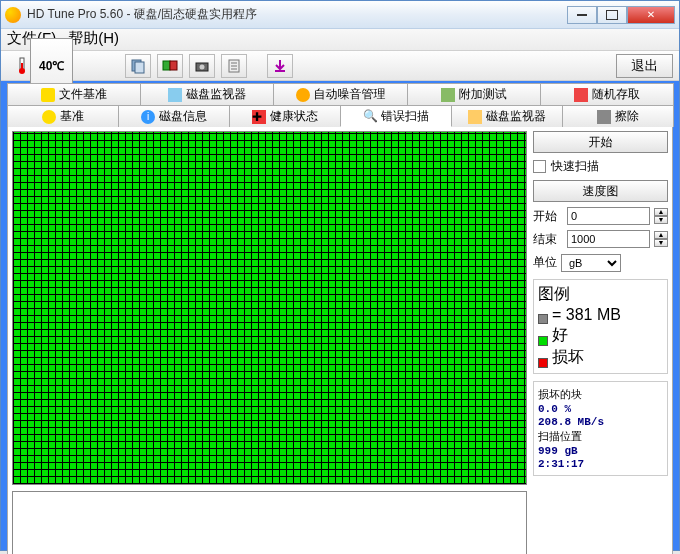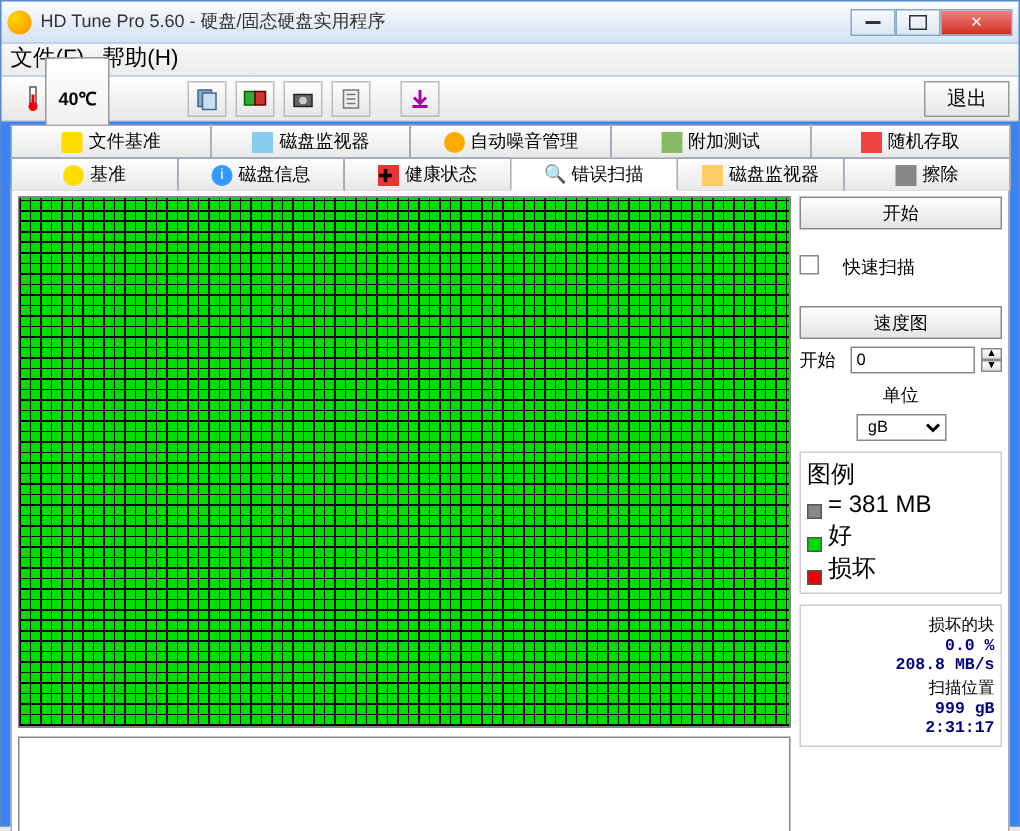--- a/index.html
+++ b/index.html
@@ -28,34 +28,34 @@
 .tab { flex: 1; height: 22px; border: 1px solid #aaa; border-bottom: none; background: linear-gradient(#fefefe,#e8e8e8); display: flex; align-items: center; justify-content: center; gap: 4px; font-size: 12px; cursor: pointer; margin-right: -1px; }
 .tab.active { background: #fff; border-bottom: 1px solid #fff; position: relative; z-index: 2; }
 .tab-icon { width: 14px; height: 14px; display: inline-block; }
 .tab-content { border: 1px solid #aaa; background: #fff; height: 440px; display: flex; padding: 4px; gap: 6px; margin-top: -1px; }
 .left-pane { flex: 1; display: flex; flex-direction: column; }
 .scan-grid { flex: 1; background: #000; position: relative; overflow: hidden; border: 1px solid #888; }
 .grid-green { position: absolute; inset: 0; background: #00e000; background-image: repeating-linear-gradient(0deg,#000 0,#000 1px,transparent 1px,transparent 7px), repeating-linear-gradient(90deg,#000 0,#000 1px,transparent 1px,transparent 7px); }
 .log-box { height: 70px; border: 1px solid #888; margin-top: 6px; background: #fff; }
 .right-pane { width: 135px; display: flex; flex-direction: column; gap: 3px; }
 .btn { height: 22px; border: 1px solid #888; background: linear-gradient(#fefefe,#e4e4e4); font-size: 12px; cursor: pointer; }
-.chk-row { display: flex; align-items: flex-start; gap: 16px; margin: 14px 0; }
+.chk-row { display: flex; align-items: center; gap: 5px; margin: 2px 0; }
 .chk { width: 13px; height: 13px; border: 1px solid #888; background: #fff; }
 .field-row { display: flex; align-items: center; gap: 4px; margin-top: 2px; }
 .field-row label { width: 30px; }
 .spin { flex: 1; height: 18px; border: 1px solid #888; background: #fff; font-size: 11px; padding: 0 3px; display: flex; align-items: center; }
 .spin-btns { width: 14px; display: flex; flex-direction: column; }
 .spin-up,.spin-dn { height: 8px; border: 1px solid #888; background: linear-gradient(#fff,#ddd); font-size: 7px; line-height: 6px; text-align: center; }
-.unit-row { display: flex; align-items: center; gap: 4px; margin-top: 3px; flex-direction: column; }
+.unit-row { display: flex; gap: 4px; margin-top: 3px; }
 .unit-sel { width: 60px; height: 18px; border: 1px solid #888; background: #fff; font-size: 11px; padding: 0 3px; }
 .legend-box { border: 1px solid #ccc; padding: 4px; margin-top: 4px; font-size: 16px; }
 .leg-row { display: flex; align-items: flex-end; gap: 4px; margin: 1px 0; }
 .leg-sq { width: 10px; height: 10px; border: 1px solid #555; }
 .stats-box { border: 1px solid #ccc; padding: 4px; margin-top: 4px; font-size: 11px; }
-.stat-row { display: flex; justify-content: flex-end; margin: 1px 0; }
+.stat-row { display: flex; justify-content: flex-start; margin: 1px 0; }
 .stat-val { font-family: "Courier New", monospace; font-weight: bold; color: #000080; }
 .watermark { position: absolute; bottom: 4px; right: 8px; color: #fff; text-shadow: 0 0 2px #888; font-size: 13px; opacity: 0.6; }
 </style>
 </head>
 <body>
 
 <div class="window">
   <div class="titlebar">
     <div class="titlebar-icon"></div>
     <div class="titlebar-text">HD Tune Pro 5.60 - 硬盘/固态硬盘实用程序</div>
@@ -182,20 +182,28 @@
         <button class="btn">速度图</button>
 
         <div class="field-row">
           <label>开始</label>
           <div class="spin">0</div>
           <div class="spin-btns">
               <div class="spin-up">▲</div>
               <div class="spin-dn">▼</div>
             </div>
         </div>
+        <div class="field-row">
+          <label>结束</label>
+          <div class="spin">1000</div>
+          <div class="spin-btns">
+              <div class="spin-up">▲</div>
+              <div class="spin-dn">▼</div>
+            </div>
+        </div>
         <div class="unit-row">
           <label>单位</label>
           <select class="unit-sel"><option>gB</option></select>
         </div>
 
         <div class="legend-box">
           <div>图例</div>
           <div class="leg-row">
               <span class="leg-sq" style="background:#888"></span>
               <span>= 381 MB</span>

